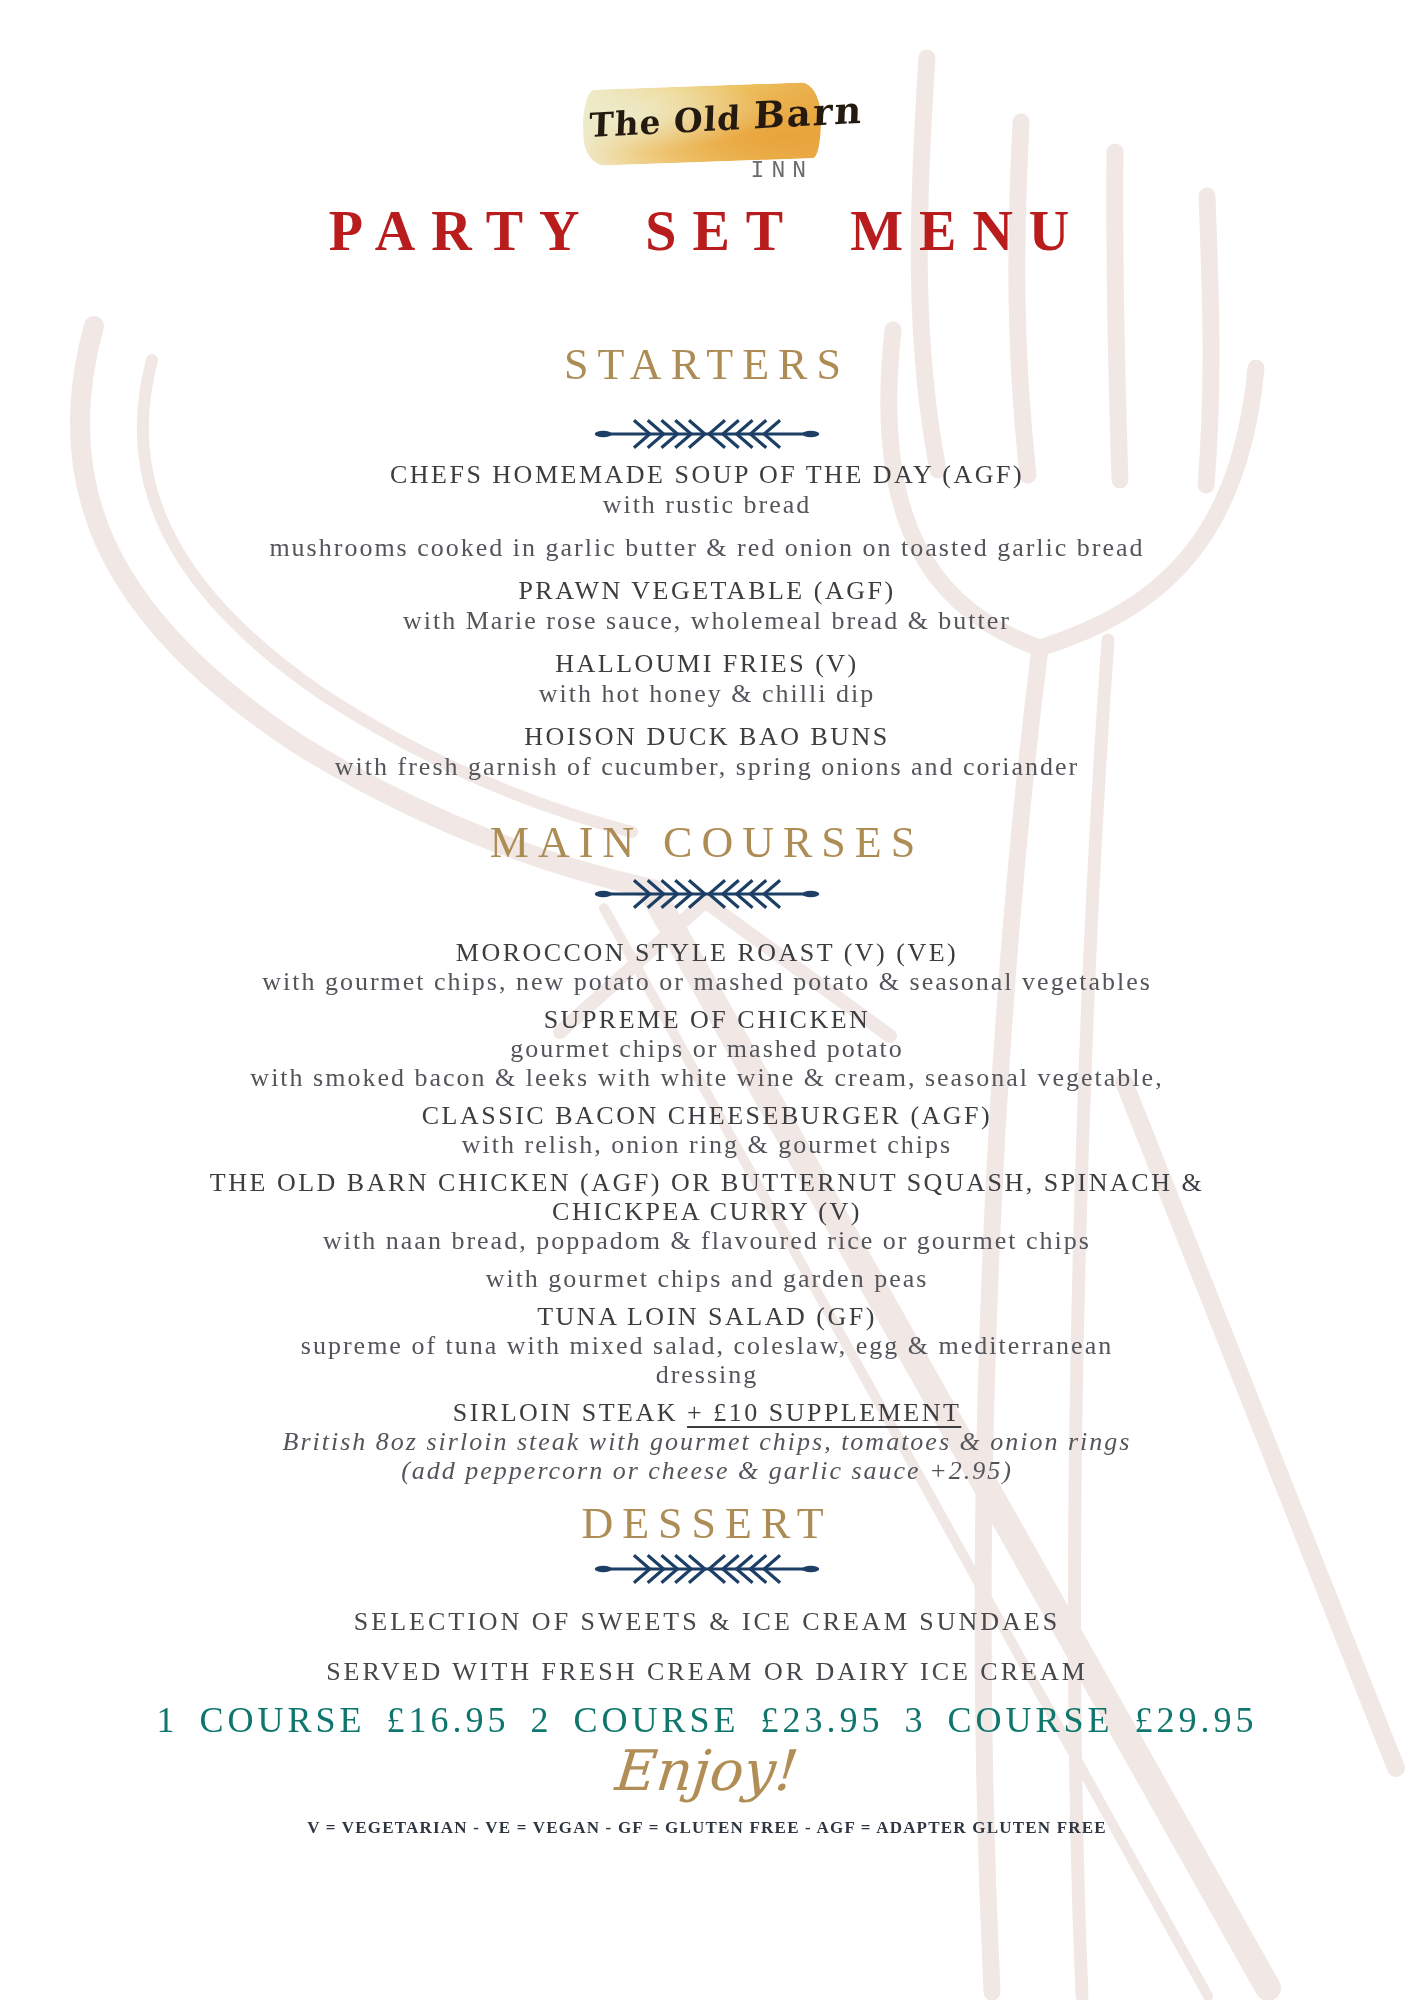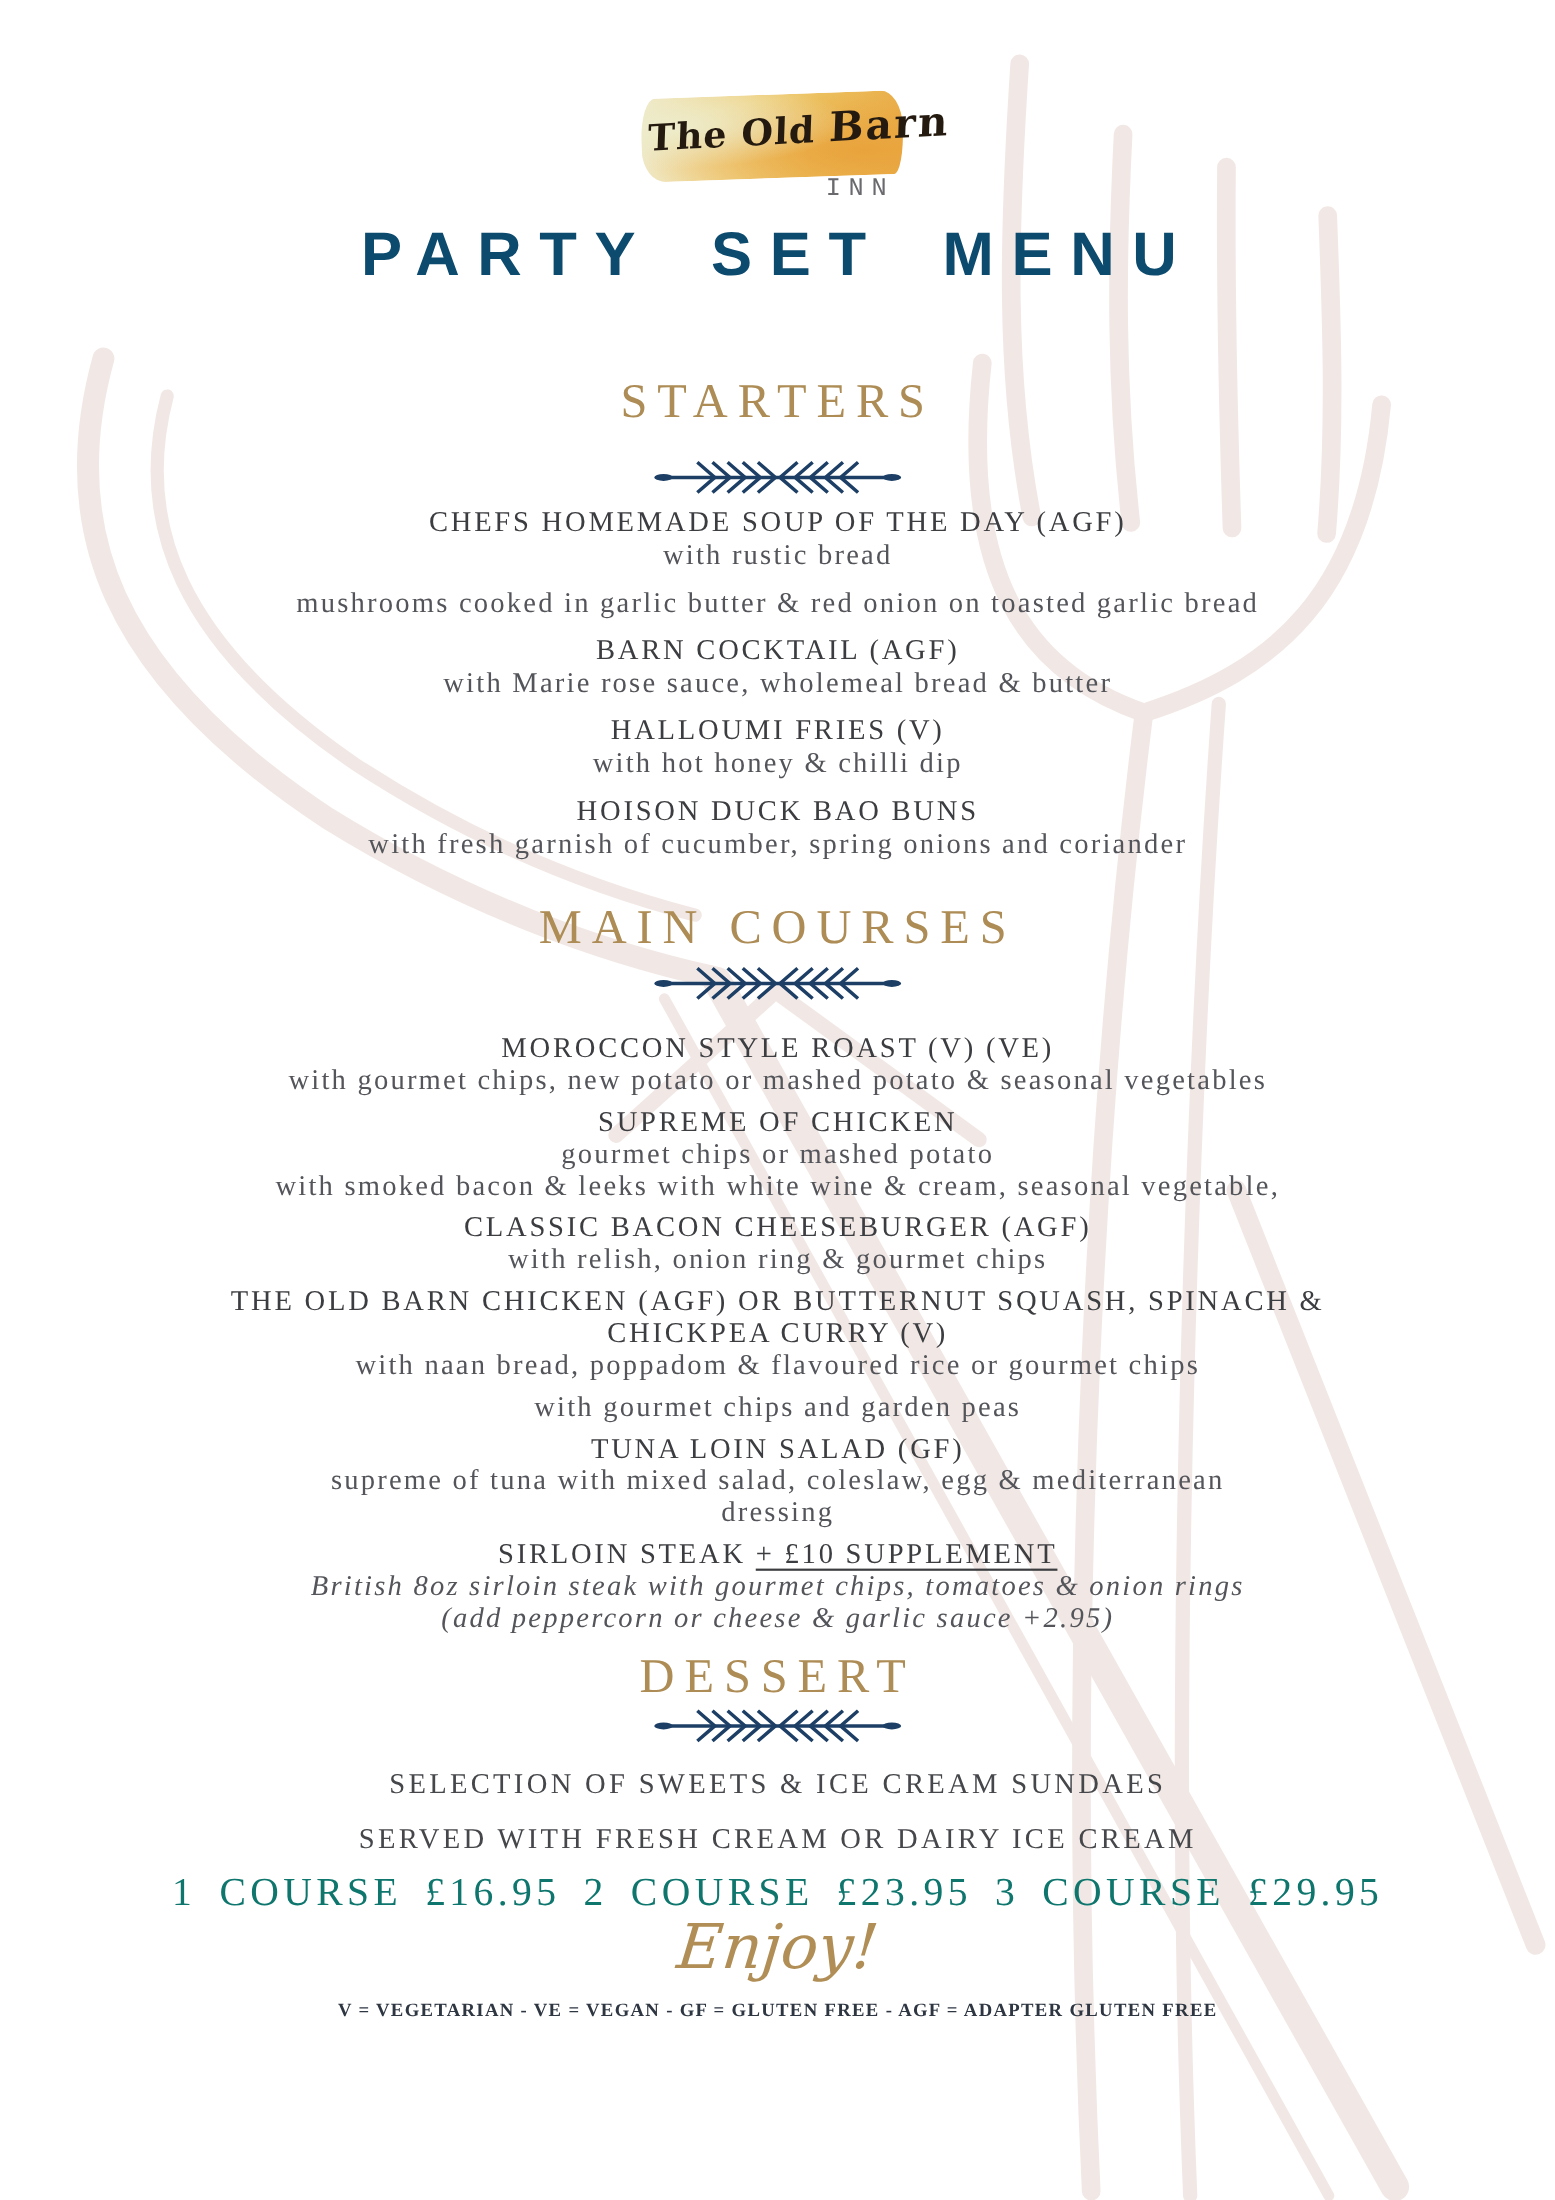--- a/index.html
+++ b/index.html
@@ -16,22 +16,22 @@
            radial-gradient(ellipse at 12% 35%, #edeccb 0%, rgba(237,236,203,0) 55%),
            radial-gradient(ellipse at 85% 70%, #e9a33c 0%, rgba(233,163,60,0) 70%),
            linear-gradient(97deg,#efe9c9 0%,#f0d489 38%,#ecc05e 66%,#e9ad49 100%);}
   .logo-script{position:absolute;left:8px;top:12px;width:232px;color:#241a0f;
          font-family:"DejaVu Serif",serif;font-weight:bold;white-space:nowrap;
          transform:rotate(-3deg) skewX(-5deg);font-size:33px;letter-spacing:1px;}
   .logo-script .big{font-size:37px;letter-spacing:2px;}
   .inn{position:absolute;right:20px;bottom:-4px;font-family:Liberation Mono, monospace;
        font-size:23px;letter-spacing:7px;color:#6a6a6e;}
 
-  .title{margin-top:22px;font-family:Liberation Sans, sans-serif;font-weight:bold;
-         font-size:56px;line-height:58px;letter-spacing:16px;word-spacing:22px;color:#0c4a6e;}
+  .title{margin-top:22px;font-family:Liberation Serif, serif;font-weight:bold;
+         font-size:56px;line-height:58px;letter-spacing:16px;word-spacing:22px;color:#b91c1c;}
 
   .heading{font-size:44px;line-height:50px;letter-spacing:9px;color:#AD8C55;font-weight:normal;margin:0;}
   .h-starters{margin-top:80px;}
   .h-mains{margin-top:36px;}
   .h-dessert{margin-top:14px;}
 
   .orn{display:block;margin:0 auto;}
   .orn-starters{margin-top:26px;}
   .orn-mains{margin-top:8px;}
   .orn-dessert{margin-top:2px;}
@@ -111,21 +111,21 @@
 
     <div class="items">
       <div class="item">
         <div class="iname">CHEFS HOMEMADE SOUP OF THE DAY (AGF)</div>
         <div class="idesc">with rustic bread</div>
       </div>
       <div class="item">
         <div class="idesc">mushrooms cooked in  garlic butter &amp; red onion on toasted garlic bread</div>
       </div>
       <div class="item">
-        <div class="iname">BARN COCKTAIL (AGF)</div>
+        <div class="iname">PRAWN VEGETABLE (AGF)</div>
         <div class="idesc">with Marie rose sauce, wholemeal bread &amp; butter</div>
       </div>
       <div class="item">
         <div class="iname">HALLOUMI FRIES (V)</div>
         <div class="idesc">with hot honey &amp; chilli dip</div>
       </div>
       <div class="item">
         <div class="iname">HOISON DUCK BAO BUNS</div>
         <div class="idesc">with fresh garnish of cucumber, spring onions and coriander</div>
       </div>

